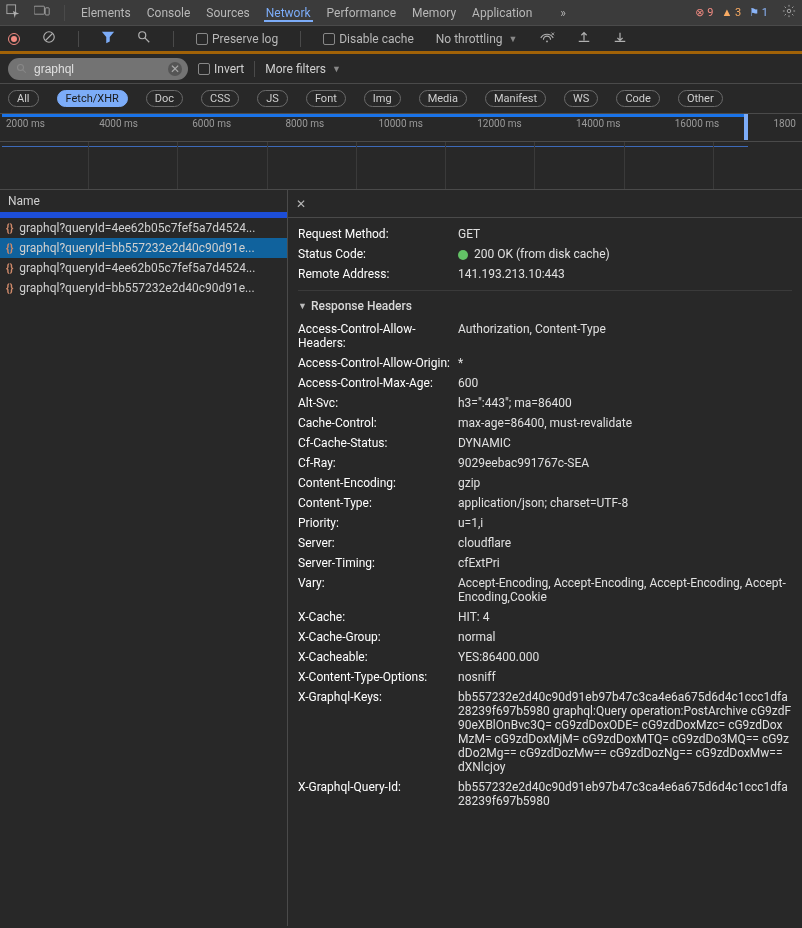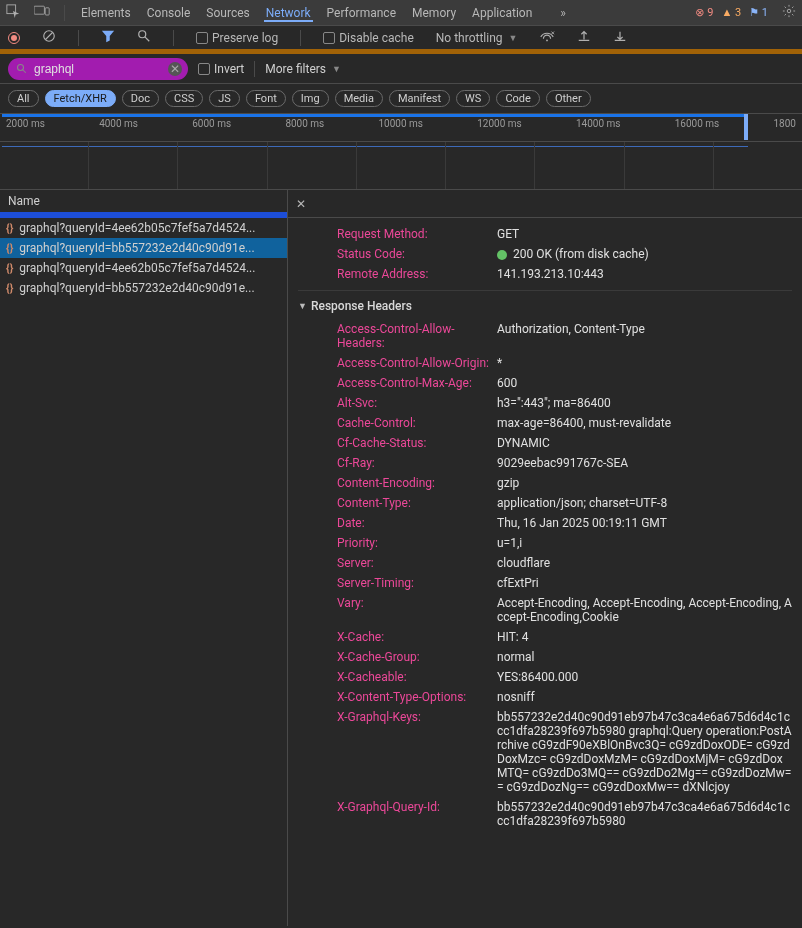--- a/index.html
+++ b/index.html
@@ -31,50 +31,50 @@
   .badge-cluster .err { color:#f28b82; }
   .badge-cluster .warn { color:#f9ab63; }
   .badge-cluster .info { color:#8ab4f8; }
 
   
   .toolbar {
     display:flex;
     align-items:center;
     height:28px;
     background:#282828;
-    border-bottom:5px solid #a16207;
+    border-bottom:3px solid #a16207;
     padding:0 8px;
     gap:22px;
     color:#b8b8b8;
   }
   .rec-dot { width:12px; height:12px; border:1.5px solid #f28b82; border-radius:50%; display:inline-block; position:relative; }
   .rec-dot::after{content:"";position:absolute;inset:2px;border-radius:50%;background:#f28b82;}
   .divider { width:1px; height:16px; background:#4a4a4a; }
   .funnel { color:#7cacf8; }
   .checkbox { width:12px; height:12px; border:1px solid #888; border-radius:2px; display:inline-block; vertical-align:middle; margin-right:4px;}
   .select-like { display:flex; align-items:center; gap:6px; }
   .chev { font-size:9px; color:#888;}
 
   
   .filterrow {
     display:flex; align-items:center; height:30px; background:#282828;
     border-bottom:1px solid #4a4a4a; padding:0 8px; gap:10px;
   }
   .searchpill {
     display:flex; align-items:center;
-    background:#a21caf; border-radius:14px; height:22px; padding:0 6px 0 8px; gap:6px;
+    background:#737373; border-radius:14px; height:22px; padding:0 6px 0 8px; gap:6px;
     width:180px;
   }
   .searchpill input {
     background:transparent; border:none; outline:none; color:#e0e0e0; font-size:12px; flex:1; width:100px;
   }
   .clear-x { color:#aaa; font-size:12px; background:#555; border-radius:50%; width:14px; height:14px; display:flex; align-items:center; justify-content:center;}
   
   
-  .chips { display:flex; align-items:center; gap:6px; padding:6px 8px; flex-wrap:wrap; border-bottom:1px solid #4a4a4a;}
+  .chips { display:flex; align-items:center; gap:18px; padding:6px 8px; flex-wrap:wrap; border-bottom:1px solid #4a4a4a;}
   .chip { border:1px solid #6a6a6a; border-radius:10px; padding:1px 8px; font-size:11px; color:#cfcfcf; cursor:pointer;}
   .chip.sel { background:#7cacf8; color:#1b1b1b; border-color:#7cacf8;}
   
   
   .timeline { height:28px; border-bottom:1px solid #4a4a4a; position:relative; background:#282828;}
   .ticks { display:flex; justify-content:space-between; padding:4px 6px 0 6px; color:#9a9a9a; font-size:10px;}
   .bluebar { position:absolute; left:2px; right:54px; top:0; height:3px; background:#1a73e8; }
   .endhandle { position:absolute; right:54px; top:0; width:4px; height:26px; background:#7cacf8;}
   .waterfall-strip { height:48px; border-bottom:1px solid #4a4a4a; position:relative; background:#282828;}
   .thinline { position:absolute; top:4px; left:2px; right:54px; height:1px; background:#3d6ab9;}
@@ -93,21 +93,21 @@
   .reqrow .txt { overflow:hidden; text-overflow:ellipsis;}
 
   .rightpane { flex:1; display:flex; flex-direction:column; background:#282828; overflow:hidden;}
   .subtabs { display:flex; align-items:center; height:28px; border-bottom:1px solid #4a4a4a; gap:16px; padding:0 8px; color:#b8b8b8;}
   .subtabs .close { color:#b8b8b8; cursor:pointer;}
   .subtabs .st { cursor:pointer;}
   .subtabs .st.active { color:#7cacf8; border-bottom:2px solid #7cacf8; line-height:26px;}
   
   .details { flex:1; overflow:auto; padding:6px 10px 20px 10px;}
   .kv { display:flex; align-items:flex-start; padding:3px 0;}
-  .kv .k { width:160px; color:#ec4899; flex-shrink:0;margin-left:39px;}
+  .kv .k { width:160px; color:#ffffff; flex-shrink:0;}
   .kv .v { flex:1; color:#e0e0e0; word-break:break-all;}
   .statusdot { width:10px; height:10px; border-radius:50%; background:#63c266; display:inline-block; margin-right:6px; vertical-align:middle;}
   .sectionhead { display:flex; align-items:center; gap:4px; font-weight:500; color:#d8d8d8; padding:8px 0 6px 0; border-top:1px solid #3a3a3a; margin-top:6px;}
   .tri { font-size:9px; color:#bbb;}
 </style>
 </head>
 <body>
 
 <div class="tabbar">
   <span class="icon-svg">
@@ -325,24 +325,20 @@
         </div>
         <div class="kv">
           <div class="k">Content-Encoding:</div>
           <div class="v">gzip</div>
         </div>
         <div class="kv">
           <div class="k">Content-Type:</div>
           <div class="v">application/json; charset=UTF-8</div>
         </div>
         <div class="kv">
-          <div class="k">Date:</div>
-          <div class="v">Thu, 16 Jan 2025 00:19:11 GMT</div>
-        </div>
-        <div class="kv">
           <div class="k">Priority:</div>
           <div class="v">u=1,i</div>
         </div>
         <div class="kv">
           <div class="k">Server:</div>
           <div class="v">cloudflare</div>
         </div>
         <div class="kv">
           <div class="k">Server-Timing:</div>
           <div class="v">cfExtPri</div>

